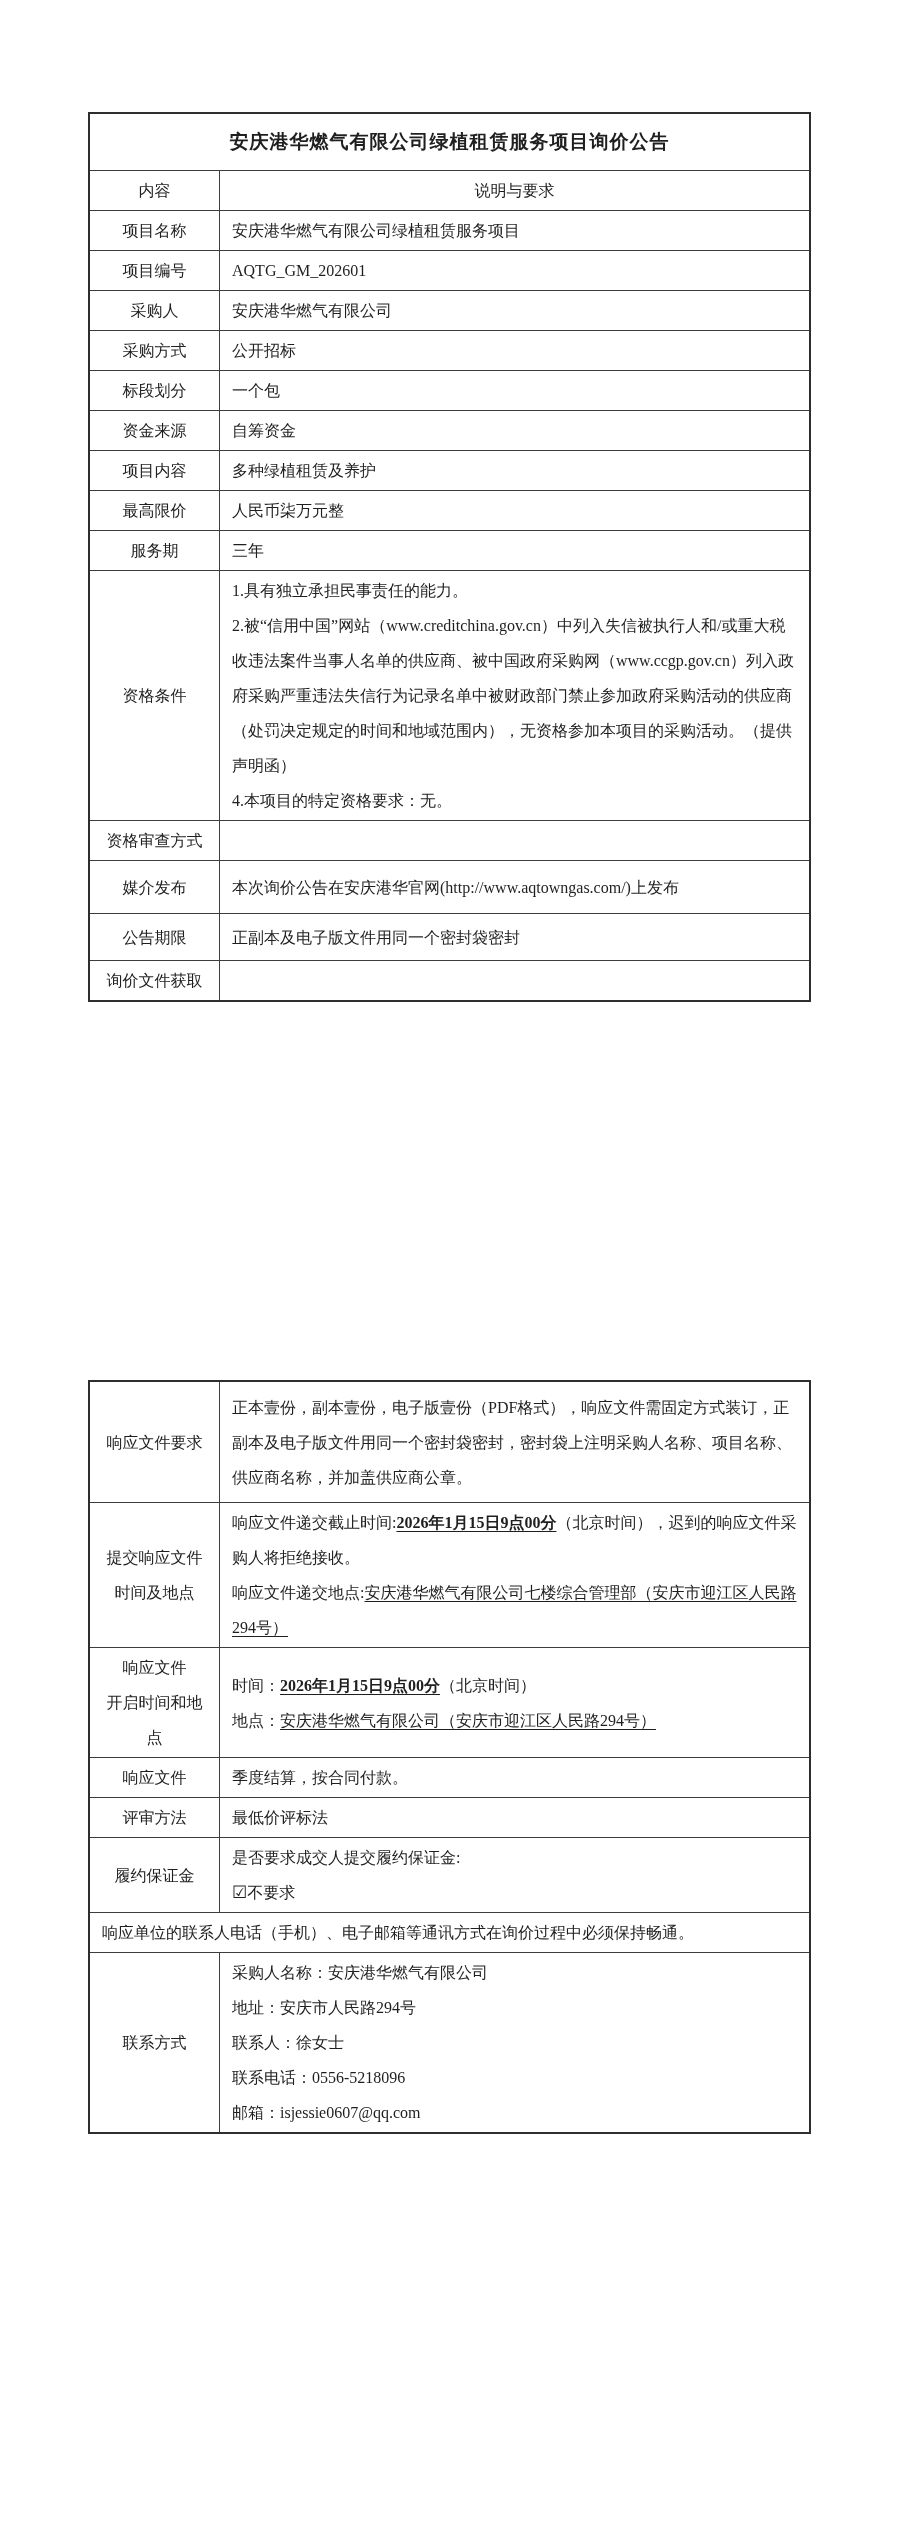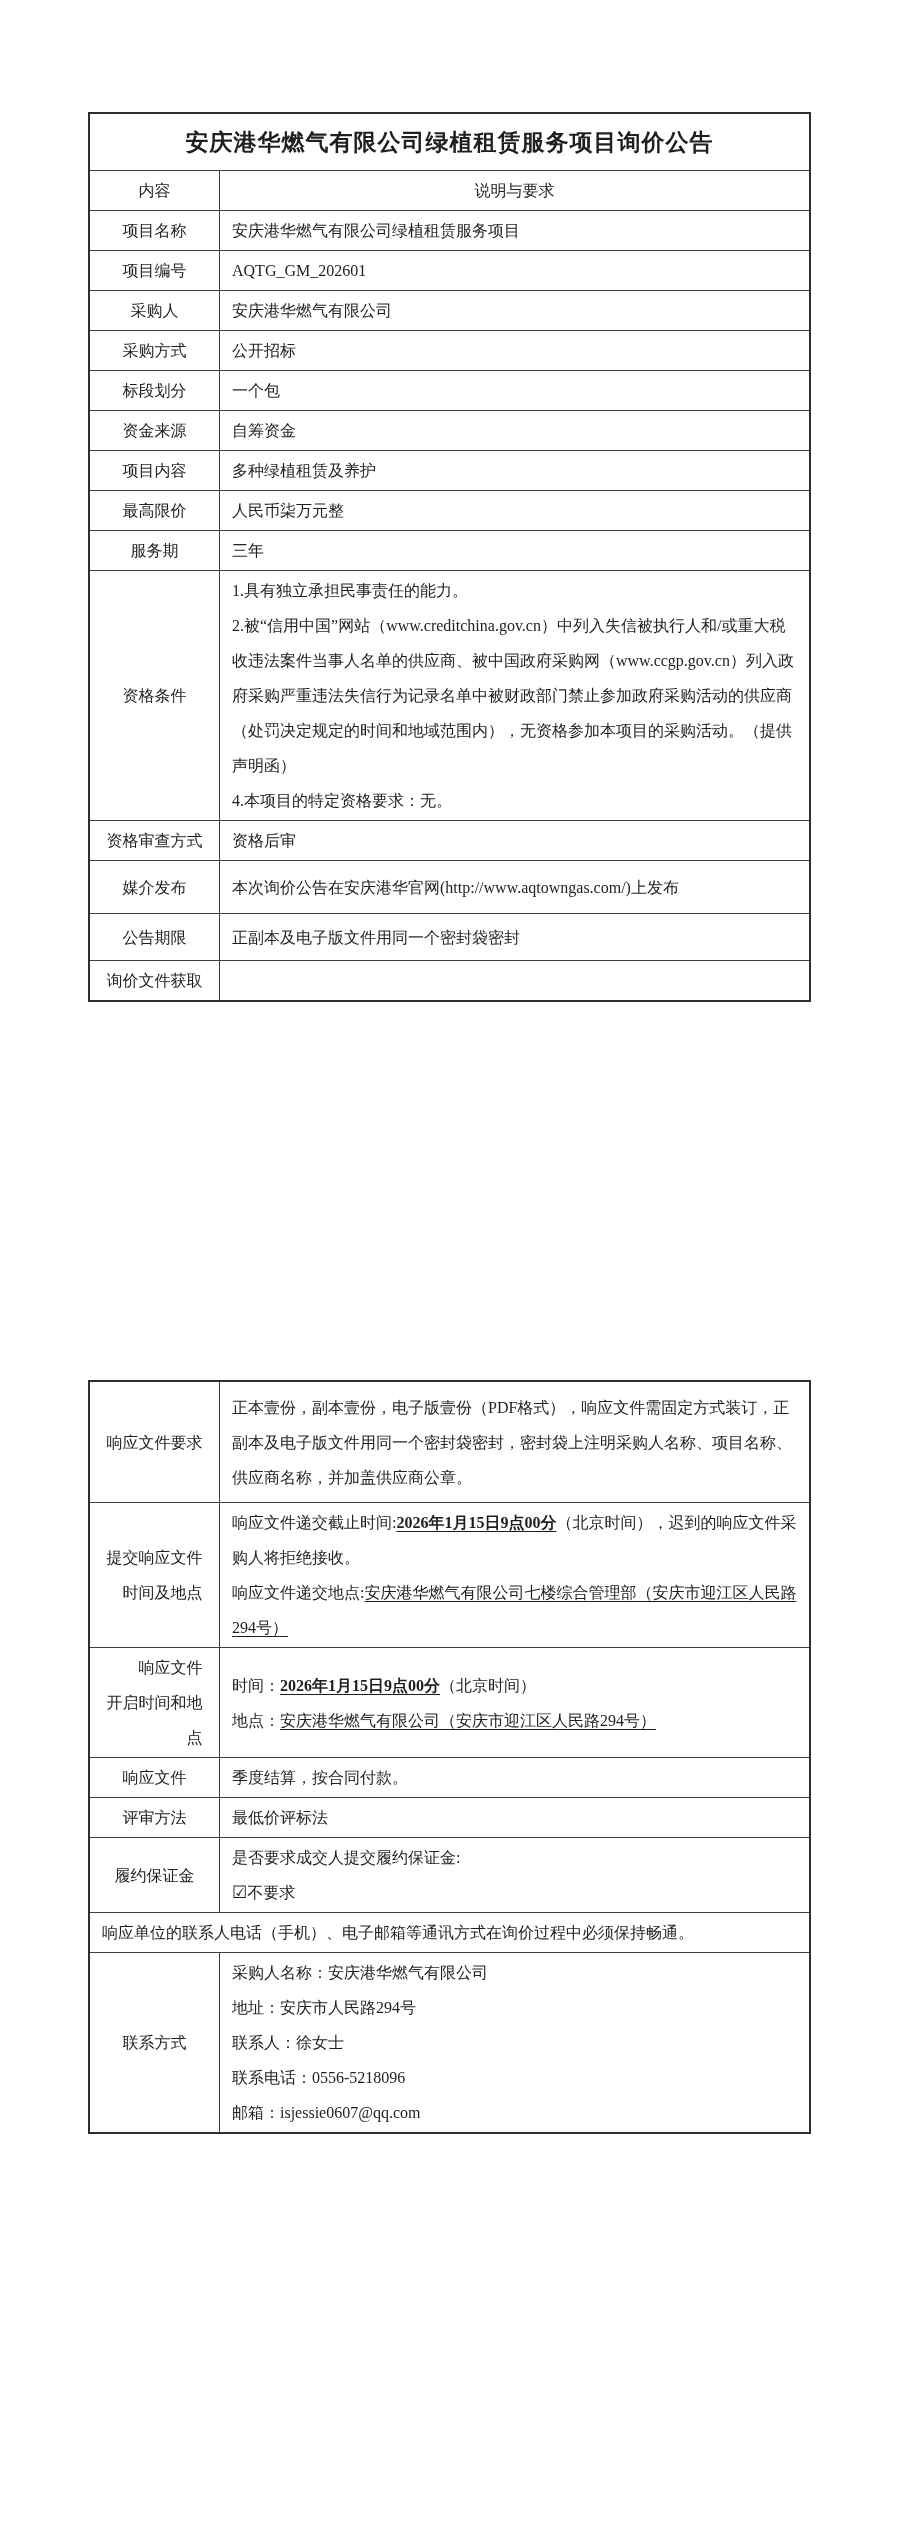--- a/index.html
+++ b/index.html
@@ -15,31 +15,31 @@
     border:2px solid #2e2e2e;
     box-sizing:border-box;
     background:#ffffff;
   }
   #table1{top:112px;}
   #table2{top:1380px;}
   .title-row{
     min-height:56px;
     display:flex;align-items:center;justify-content:center;
     border-bottom:1px solid #3d3d3d;
-    font-weight:bold;font-size:23px;letter-spacing:1px;
+    font-weight:bold;font-size:19px;letter-spacing:1px;
     text-align:center;
   }
   .trow{display:flex;border-bottom:1px solid #3d3d3d;}
   .trow:last-child{border-bottom:none;}
   .cell{box-sizing:border-box;font-size:16px;}
   .lab{
     flex:0 0 130px;
     border-right:1px solid #3d3d3d;
     display:flex;align-items:center;justify-content:center;
-    text-align:right;
+    text-align:center;
     white-space:pre-line;
     line-height:35px;
     padding:2px 6px;
   }
   .con{
     flex:1;
     display:flex;flex-direction:column;justify-content:center;
     padding:2px 12px;
     min-height:36px;
   }
@@ -123,23 +123,20 @@
         <div class="trow">
           <div class="cell lab">资格条件</div>
           <div class="cell con">
             <p><span>1.具有独立承担民事责任的能力。</span></p>
             <p><span>2.被“信用中国”网站（www.creditchina.gov.cn）中列入失信被执行人和/或重大税收违法案件当事人名单的供应商、被中国政府采购网（www.ccgp.gov.cn）列入政府采购严重违法失信行为记录名单中被财政部门禁止参加政府采购活动的供应商（处罚决定规定的时间和地域范围内），无资格参加本项目的采购活动。（提供声明函）</span></p>
             <p><span>4.本项目的特定资格要求：无。</span></p>
           </div>
         </div>
         <div class="trow">
           <div class="cell lab">资格审查方式</div>
-          <div class="cell con">
-            <p><span>资格后审</span></p>
-          </div>
         </div>
         <div class="trow h52">
           <div class="cell lab">媒介发布</div>
           <div class="cell con">
             <p><span>本次询价公告在安庆港华官网(http://www.aqtowngas.com/)上发布</span></p>
           </div>
         </div>
         <div class="trow h46">
           <div class="cell lab">公告期限</div>
           <div class="cell con">

